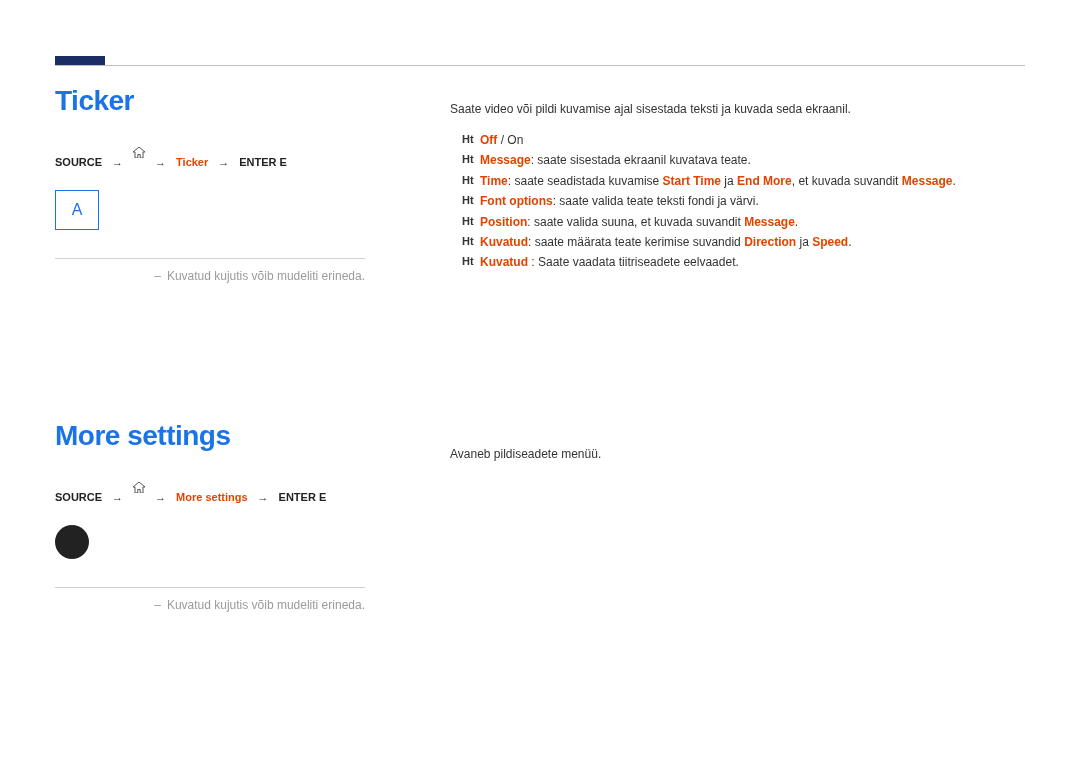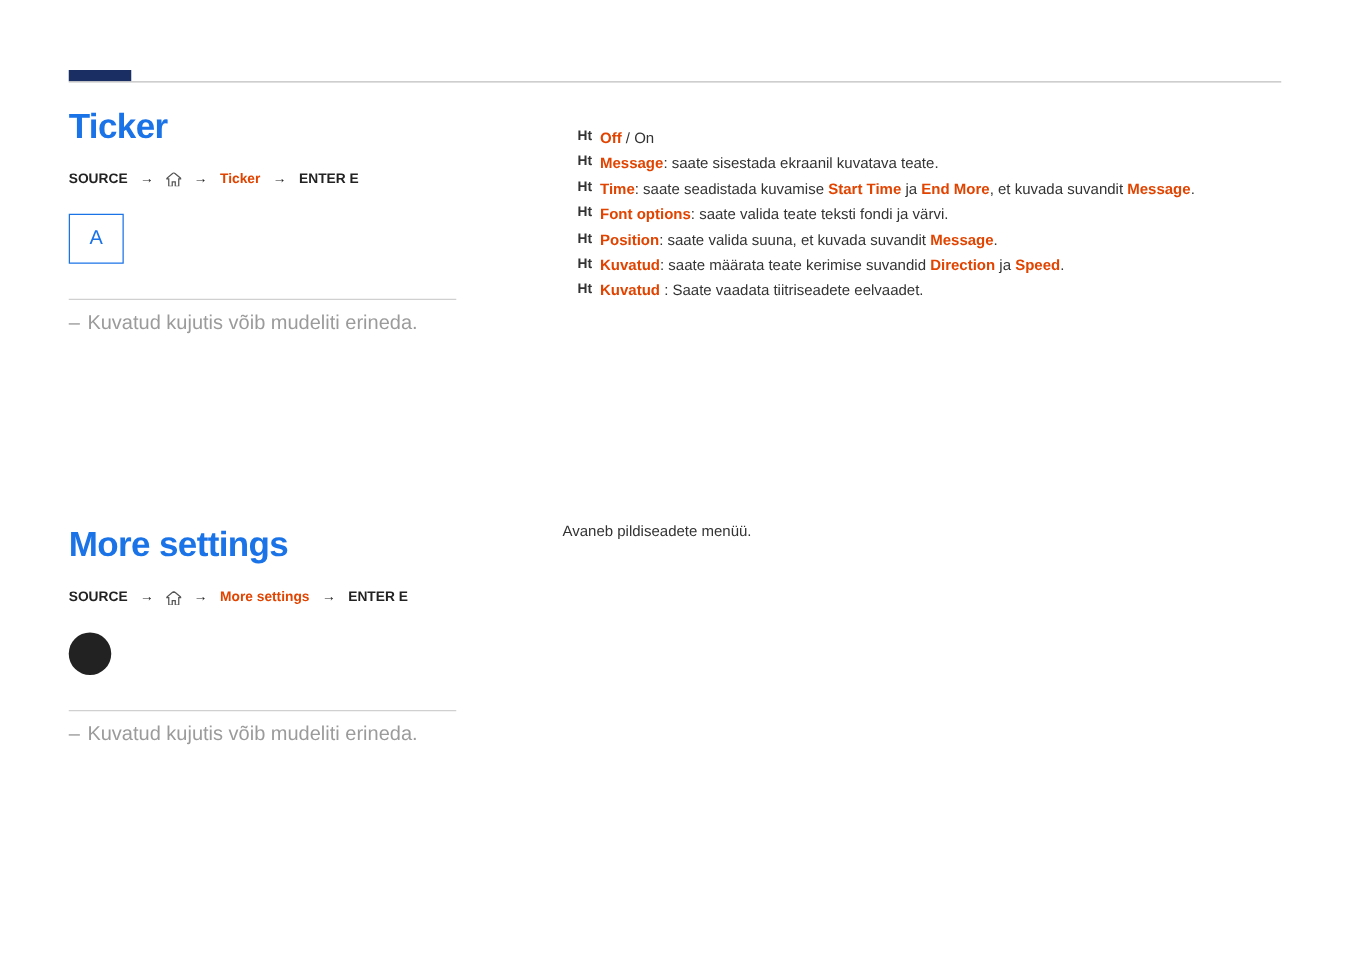--- a/index.html
+++ b/index.html
@@ -48,21 +48,21 @@
   }
   .path-line {
     font-size: 11px;
     color: #333;
     display: flex;
     gap: 10px;
     align-items: center;
     margin-bottom: 22px;
     font-weight: 600;
   }
-  .path-line .step { color: #222; }
+  .path-line .step { color: #222; margin-top: 19px; }
   .path-line .step.accent { color: #e14400; font-weight: 700; }
   .home-icon {
     width: 12px;
     height: 11px;
     display: inline-block;
   }
   .home-icon svg { display: block; }
 
   .panel-frame {
     width: 44px;
@@ -82,29 +82,30 @@
     height: 34px;
     border-radius: 50%;
     background: #222;
     margin-bottom: 28px;
     margin-top: 4px;
   }
 
   .hr-light { border: 0; border-top: 1px solid #d0d0d0; margin-bottom: 10px; }
 
   .footnote {
-    font-size: 16px;
+    font-size: 12px;
     color: #9b9b9b;
+    text-align: right;
   }
   .footnote .dash { margin-right: 6px; }
 
   
   .right-block { position: absolute; left: 450px; right: 55px; }
   .rb1 { top: 100px; }
-  .rb2 { top: 416px; }
+  .rb2 { top: 445px; }
 
   .intro {
     font-size: 12px;
     color: #333;
     margin-bottom: 12px;
     line-height: 1.5;
   }
 
   ul.feature-list {
     list-style: none;
@@ -154,20 +155,21 @@
     <div class="panel-frame">
       <span>A</span>
     </div>
     <hr class="hr-light">
     <div class="footnote">
       <span class="dash">–</span><span>Kuvatud kujutis võib mudeliti erineda.</span>
     </div>
   </div>
 
   <div class="right-block rb1">
+    <div class="intro">Saate video või pildi kuvamise ajal sisestada teksti ja kuvada seda ekraanil.</div>
     <ul class="feature-list" id="list1">
         <li data-bullet="Ht"><span class="kw">Off</span><span class="plain"> / On</span></li>
         <li data-bullet="Ht"><span class="kw">Message</span><span class="plain">: saate sisestada ekraanil kuvatava teate.</span></li>
         <li data-bullet="Ht"><span class="kw">Time</span><span class="plain">: saate seadistada kuvamise </span><span class="kw">Start Time</span><span class="plain"> ja </span><span class="kw">End More</span><span class="plain">, et kuvada suvandit </span><span class="kw">Message</span><span class="plain">.</span></li>
         <li data-bullet="Ht"><span class="kw">Font options</span><span class="plain">: saate valida teate teksti fondi ja värvi.</span></li>
         <li data-bullet="Ht"><span class="kw">Position</span><span class="plain">: saate valida suuna, et kuvada suvandit </span><span class="kw">Message</span><span class="plain">.</span></li>
         <li data-bullet="Ht"><span class="kw">Kuvatud</span><span class="plain">: saate määrata teate kerimise suvandid </span><span class="kw">Direction</span><span class="plain"> ja </span><span class="kw">Speed</span><span class="plain">.</span></li>
         <li data-bullet="Ht"><span class="kw">Kuvatud</span><span class="plain"> : Saate vaadata tiitriseadete eelvaadet.</span></li>
       </ul>
   </div>

